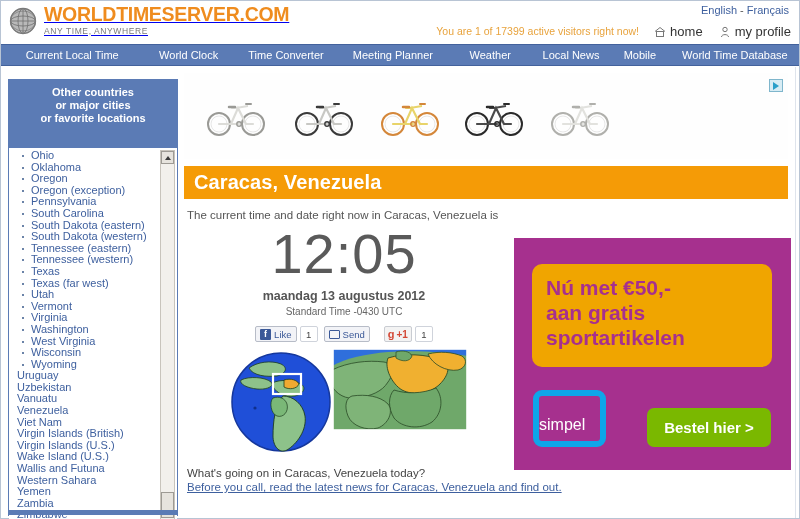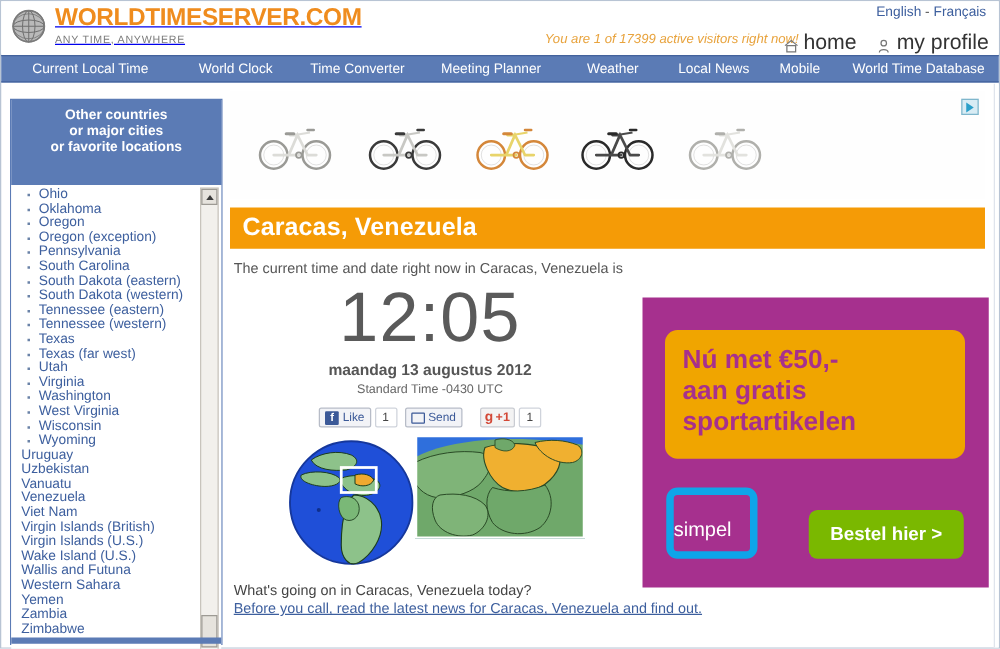--- a/index.html
+++ b/index.html
@@ -42,26 +42,26 @@
   }
   #lang-links {
     position: absolute; right: 10px; top: 3px;
     font-size: 11px; color: #3e5c8c; white-space: nowrap;
   }
   #lang-links a { color: #3d5f9e; text-decoration: none; }
   #lang-sep { color: #555; }
   #visitor-note {
     position: absolute; right: 0; top: 24px; width: 798px;
     text-align: right; padding-right: 160px;
-    font-size: 10.5px; color: #e8a33d; white-space: nowrap; font-style: italic;
+    font-size: 10.5px; color: #e8a33d; white-space: nowrap;
   }
   #header-links {
     position: absolute; right: 8px; top: 23px;
     display: flex; align-items: center; gap: 16px;
-    font-size: 17px; color: #444;
+    font-size: 13px; color: #444;
   }
   .hdr-link { display: flex; align-items: center; gap: 4px; color: #333; text-decoration: none; }
   .hdr-ico { width: 12px; height: 12px; display: inline-block; }
 
   
   #navbar {
     position: absolute; left: 0; top: 43px; width: 798px; height: 22px;
     background: #5b7bb5;
     border-top: 1px solid #43629c;
     border-bottom: 1px solid #43629c;
@@ -342,20 +342,21 @@
           <a class="side-item sub" href="#">Oregon (exception)</a>
           <a class="side-item sub" href="#">Pennsylvania</a>
           <a class="side-item sub" href="#">South Carolina</a>
           <a class="side-item sub" href="#">South Dakota (eastern)</a>
           <a class="side-item sub" href="#">South Dakota (western)</a>
           <a class="side-item sub" href="#">Tennessee (eastern)</a>
           <a class="side-item sub" href="#">Tennessee (western)</a>
           <a class="side-item sub" href="#">Texas</a>
           <a class="side-item sub" href="#">Texas (far west)</a>
           <a class="side-item sub" href="#">Utah</a>
+          <a class="side-item sub" href="#">Vermont</a>
           <a class="side-item sub" href="#">Virginia</a>
           <a class="side-item sub" href="#">Washington</a>
           <a class="side-item sub" href="#">West Virginia</a>
           <a class="side-item sub" href="#">Wisconsin</a>
           <a class="side-item sub" href="#">Wyoming</a>
           <a class="side-item" href="#">Uruguay</a>
           <a class="side-item" href="#">Uzbekistan</a>
           <a class="side-item" href="#">Vanuatu</a>
           <a class="side-item" href="#">Venezuela</a>
           <a class="side-item" href="#">Viet Nam</a>

